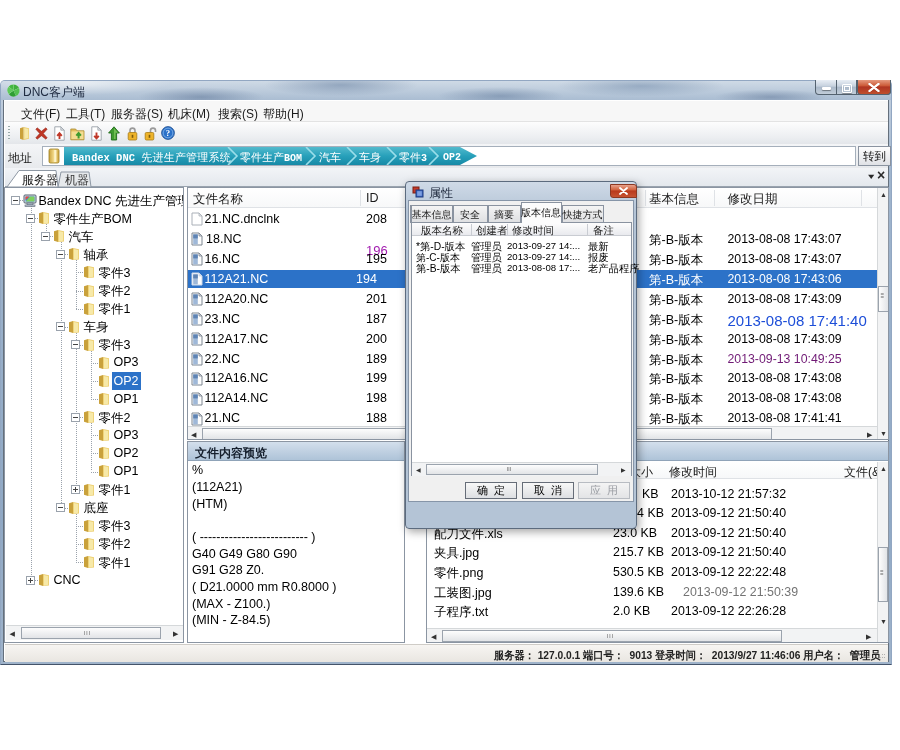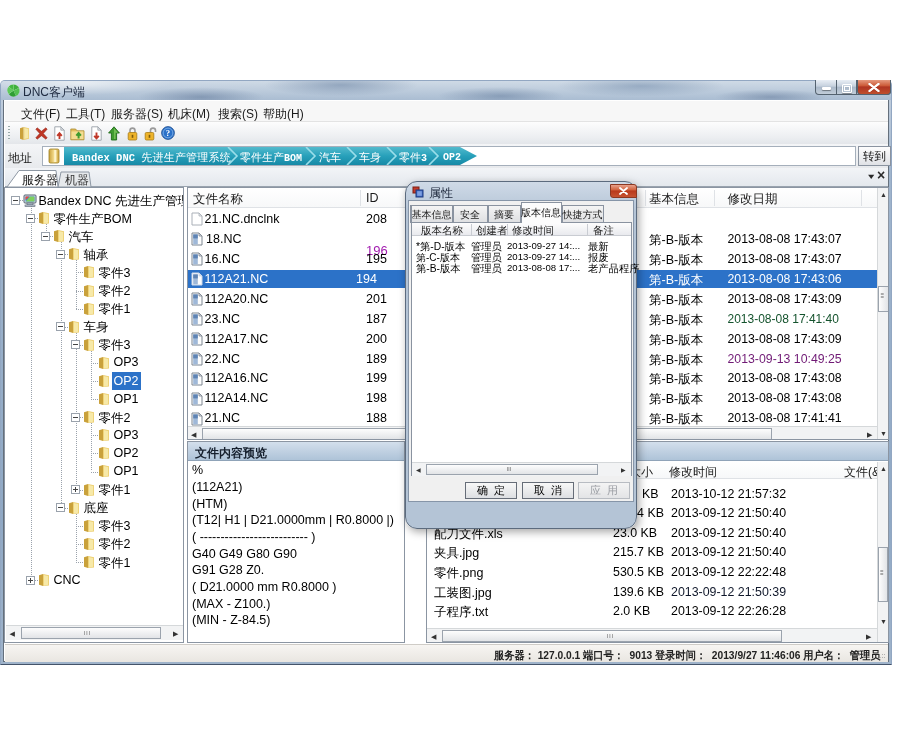--- a/index.html
+++ b/index.html
@@ -418,21 +418,21 @@
     <div class="a" style="left:539.5px;top:103.6px;font-size:12.3px;color:#000;white-space:nowrap">2013-08-08 17:43:09</div>
     <svg class="a" style="left:2.5px;top:124.0px" width="12" height="14" viewBox="0 0 12 14">
       <path d="M1 1 h7 l3 3 v9 H1 z" fill="#fdfdfd" stroke="#7d8691"></path>
       <path d="M8 1 l3 3 h-3 z" fill="#d7dde4" stroke="#7d8691" stroke-width=".8"></path>
       <rect x="2.2" y="2.4" width="4.6" height="10" fill="#9fb8d8"></rect>
       <rect x="2.2" y="2.4" width="4.6" height="4" fill="#5f84b4"></rect>
     </svg>
     <div class="a" style="left:16.5px;top:123.5px;font-size:12.5px;color:#000">23.NC</div>
     <div class="a" style="left:178px;top:123.5px;font-size:12.5px;color:#000">187</div>
     <div class="a" style="left:461px;top:123.5px;font-size:12.5px;color:#000">第-B-版本</div>
-    <div class="a" style="left:539.5px;top:123.5px;font-size:12px;color:#14532d;white-space:nowrap">2013-08-08 17:41:40</div>
+    <div class="a" style="left:539.5px;top:123.5px;font-size:15px;color:#1d4ed8;white-space:nowrap">2013-08-08 17:41:40</div>
     <svg class="a" style="left:2.5px;top:144.0px" width="12" height="14" viewBox="0 0 12 14">
       <path d="M1 1 h7 l3 3 v9 H1 z" fill="#fdfdfd" stroke="#7d8691"></path>
       <path d="M8 1 l3 3 h-3 z" fill="#d7dde4" stroke="#7d8691" stroke-width=".8"></path>
       <rect x="2.2" y="2.4" width="4.6" height="10" fill="#9fb8d8"></rect>
       <rect x="2.2" y="2.4" width="4.6" height="4" fill="#5f84b4"></rect>
     </svg>
     <div class="a" style="left:16.5px;top:143.5px;font-size:12.5px;color:#000">112A17.NC</div>
     <div class="a" style="left:178px;top:143.5px;font-size:12.5px;color:#000">200</div>
     <div class="a" style="left:461px;top:143.5px;font-size:12.5px;color:#000">第-B-版本</div>
     <div class="a" style="left:539.5px;top:143.5px;font-size:12.3px;color:#000;white-space:nowrap">2013-08-08 17:43:09</div>
@@ -492,21 +492,20 @@
       <div class="a" style="left:0px;top:239px;width:11px;height:13px"></div>
       <div class="a" style="left:2px;top:242px;font-size:7px;color:#333">▼</div>
     </div>
   </div>
 <div class="a" style="left:187px;top:441px;width:218px;height:202px;background:#fff;border:1px solid #8b95a2;box-sizing:border-box;overflow:hidden">
     <div class="a" style="left:0;top:0;width:216px;height:19px;background:linear-gradient(#d3dfec,#aec3d8);border-bottom:1px solid #8fa3b8;box-sizing:border-box"></div>
     <div class="a" style="left:7px;top:3px;font-size:12px;color:#16202e;font-weight:bold">文件内容预览</div>
     <div class="a" style="left:4px;top:21.3px;font-size:12.5px;color:#000;white-space:pre">%</div>
     <div class="a" style="left:4px;top:38.0px;font-size:12.5px;color:#000;white-space:pre">(112A21)</div>
     <div class="a" style="left:4px;top:54.7px;font-size:12.5px;color:#000;white-space:pre">(HTM)</div>
-    <div class="a" style="left:4px;top:71.3px;font-size:12.5px;color:#000;white-space:pre">(T12| H1 | D21.0000mm | R0.8000 |)</div>
     <div class="a" style="left:4px;top:88.0px;font-size:12.5px;color:#000;white-space:pre">( -------------------------- )</div>
     <div class="a" style="left:4px;top:104.7px;font-size:12.5px;color:#000;white-space:pre">G40 G49 G80 G90</div>
     <div class="a" style="left:4px;top:121.4px;font-size:12.5px;color:#000;white-space:pre">G91 G28 Z0.</div>
     <div class="a" style="left:4px;top:138.1px;font-size:12.5px;color:#000;white-space:pre">( D21.0000 mm R0.8000 )</div>
     <div class="a" style="left:4px;top:154.7px;font-size:12.5px;color:#000;white-space:pre">(MAX - Z100.)</div>
     <div class="a" style="left:4px;top:171.4px;font-size:12.5px;color:#000;white-space:pre">(MIN - Z-84.5)</div>
   </div>
 <div class="a" style="left:426px;top:441px;width:463px;height:202px;background:#fff;border:1px solid #8b95a2;box-sizing:border-box;overflow:hidden">
     <div class="a" style="left:0;top:0;width:461px;height:19px;background:linear-gradient(#d3dfec,#aec3d8);border-bottom:1px solid #8fa3b8;box-sizing:border-box"></div>
     <div class="a" style="left:7px;top:3px;font-size:12px;color:#16202e;font-weight:bold">关联文件</div>
@@ -524,21 +523,21 @@
     <div class="a" style="left:186px;top:83.7px;font-size:12.4px;color:#000">23.0 KB</div>
     <div class="a" style="left:244px;top:83.7px;font-size:12.4px;color:#000">2013-09-12 21:50:40</div>
     <div class="a" style="left:7px;top:103.3px;font-size:12.5px;color:#000">夹具.jpg</div>
     <div class="a" style="left:186px;top:103.3px;font-size:12.4px;color:#000">215.7 KB</div>
     <div class="a" style="left:244px;top:103.3px;font-size:12.4px;color:#000">2013-09-12 21:50:40</div>
     <div class="a" style="left:7px;top:122.9px;font-size:12.5px;color:#000">零件.png</div>
     <div class="a" style="left:186px;top:122.9px;font-size:12.4px;color:#000">530.5 KB</div>
     <div class="a" style="left:244px;top:122.9px;font-size:12.4px;color:#000">2013-09-12 22:22:48</div>
     <div class="a" style="left:7px;top:142.5px;font-size:12.5px;color:#000">工装图.jpg</div>
     <div class="a" style="left:186px;top:142.5px;font-size:12.4px;color:#000">139.6 KB</div>
-    <div class="a" style="left:244px;top:142.5px;font-size:12.4px;color:#0f172a">2013-09-12 21:50:39</div>
+    <div class="a" style="left:256px;top:142.5px;font-size:12.4px;color:#737373">2013-09-12 21:50:39</div>
     <div class="a" style="left:7px;top:162.1px;font-size:12.5px;color:#000">子程序.txt</div>
     <div class="a" style="left:186px;top:162.1px;font-size:12.4px;color:#000">2.0 KB</div>
     <div class="a" style="left:244px;top:162.1px;font-size:12.4px;color:#000">2013-09-12 22:26:28</div>
     <div class="a" style="left:450px;top:20px;width:11px;height:180px;background:#f2f3f4;border-left:1px solid #d5d8da;box-sizing:border-box">
       <div class="a" style="left:0;top:0;width:10px;height:13px"></div>
       <div class="a" style="left:2px;top:3px;font-size:7px;color:#333">▲</div>
       <div class="a" style="left:0;top:85px;width:10px;height:55px;background:linear-gradient(90deg,#fdfdfd,#e2e4e7);border:1px solid #9ba3ad;box-sizing:border-box"></div>
       <div class="a" style="left:2px;top:108px;font-size:6px;color:#666;line-height:3px">=<br>=</div>
       <div class="a" style="left:0;top:153px;width:10px;height:13px"></div>
       <div class="a" style="left:2px;top:156px;font-size:7px;color:#333">▼</div>
@@ -550,21 +549,21 @@
       <div class="a" style="left:180px;top:4px;font-size:6px;color:#666;letter-spacing:1px">lll</div>
       <div class="a" style="left:436px;top:1px;width:13px;height:12px"></div>
       <div class="a" style="left:439px;top:4px;font-size:7px;color:#333">▶</div>
     </div>
   </div>
 <div class="a" style="left:5px;top:644px;width:883px;height:17px;background:linear-gradient(#f7f5f2,#e9e6e1);border-top:1px solid #cfccc7">
     <div class="a" style="left:489px;top:3px;font-size:11px;color:#222;white-space:pre;font-weight:bold;transform:scaleX(.928);transform-origin:0 0" id="sttext">服务器： 127.0.0.1 端口号：  9013 登录时间：  2013/9/27 11:46:06 用户名：  管理员</div>
     <div class="a" style="left:874px;top:6px;font-size:8px;color:#888">.::</div>
   </div>
 
-<div class="a" style="left:405px;top:181px;width:232px;height:348px;border-radius:12px;background:linear-gradient(#cfdae7,#b4c4d6 30px,#b4c4d6);border:1px solid #5c6b7e;box-shadow:2px 3px 8px rgba(0,0,0,.35);box-sizing:border-box">
+<div class="a" style="left:405px;top:181px;width:232px;height:348px;border-radius:4px;background:linear-gradient(#cfdae7,#b4c4d6 30px,#b4c4d6);border:1px solid #5c6b7e;box-shadow:2px 3px 8px rgba(0,0,0,.35);box-sizing:border-box">
     <svg class="a" style="left:6px;top:4px" width="12" height="12" viewBox="0 0 12 12">
       <rect x="1" y="1" width="6" height="6" fill="#c23a2a" stroke="#7e1f12"></rect>
       <rect x="4" y="4" width="7" height="7" fill="#3a66c2" stroke="#1f3a7e"></rect>
       <rect x="5.2" y="5.2" width="4.6" height="4.6" fill="#7e9fe0"></rect>
     </svg>
     <div class="a" style="left:23px;top:3px;font-size:12px;color:#1a2438">属性</div>
     <div class="a" style="left:204px;top:2px;width:27px;height:14px;border-radius:0 3px 0 3px;background:linear-gradient(#e8a28c,#d2633f 40%,#b93a1c 50%,#c65331);border:1px solid #8c3822;box-sizing:border-box"></div>
     <svg class="a" style="left:213px;top:5px" width="9" height="8" viewBox="0 0 9 8">
       <path d="M1 1 L8 7 M8 1 L1 7" stroke="#fff" stroke-width="1.8" stroke-linecap="round"></path>
     </svg>

